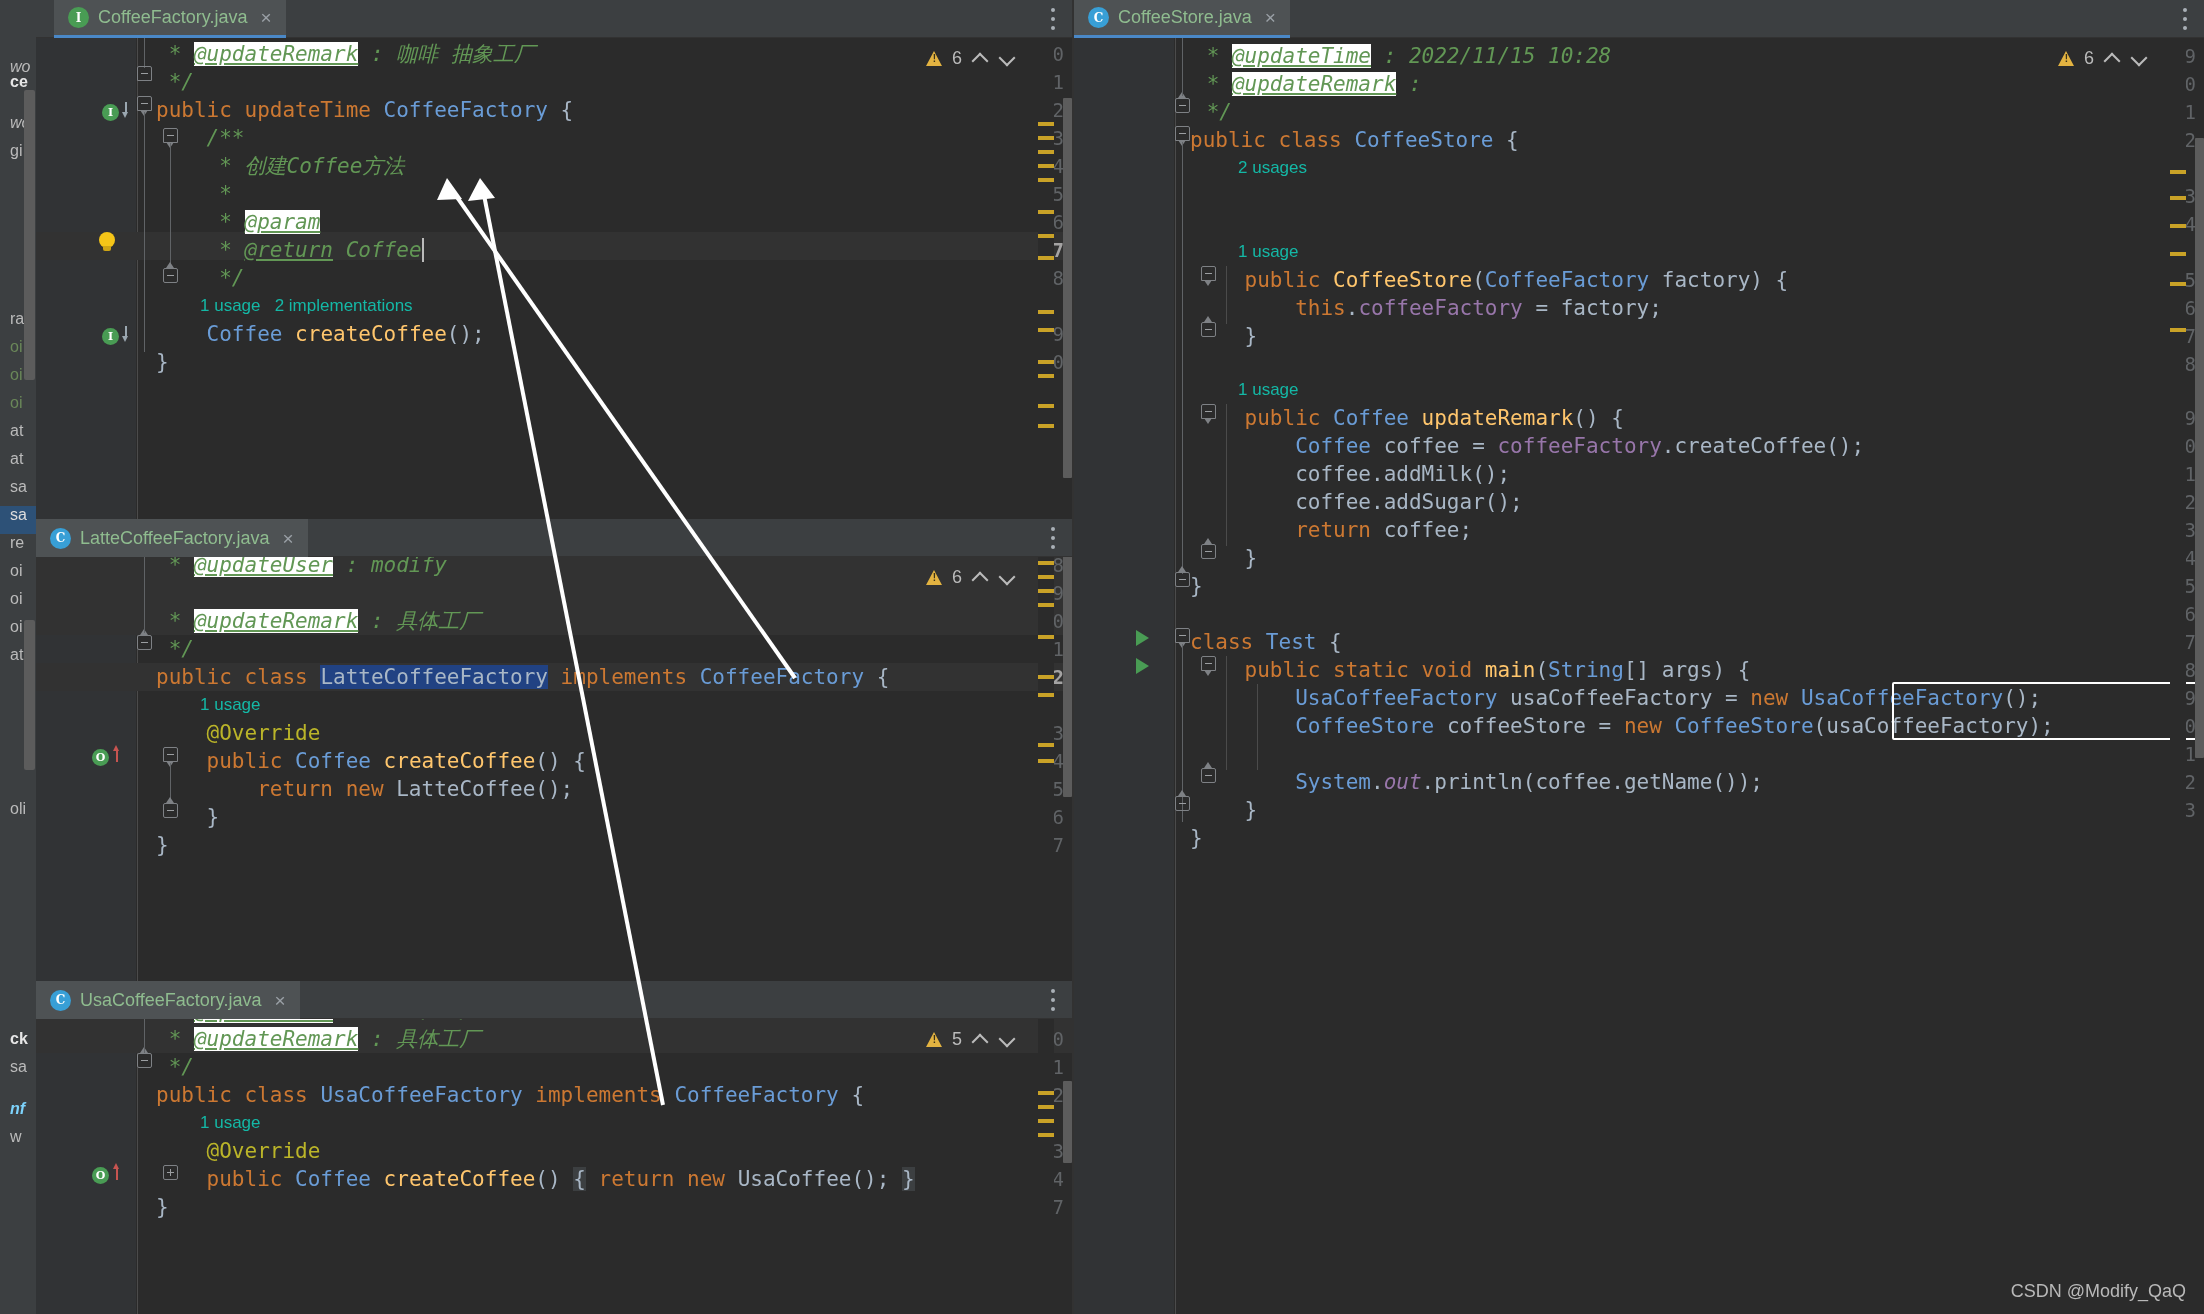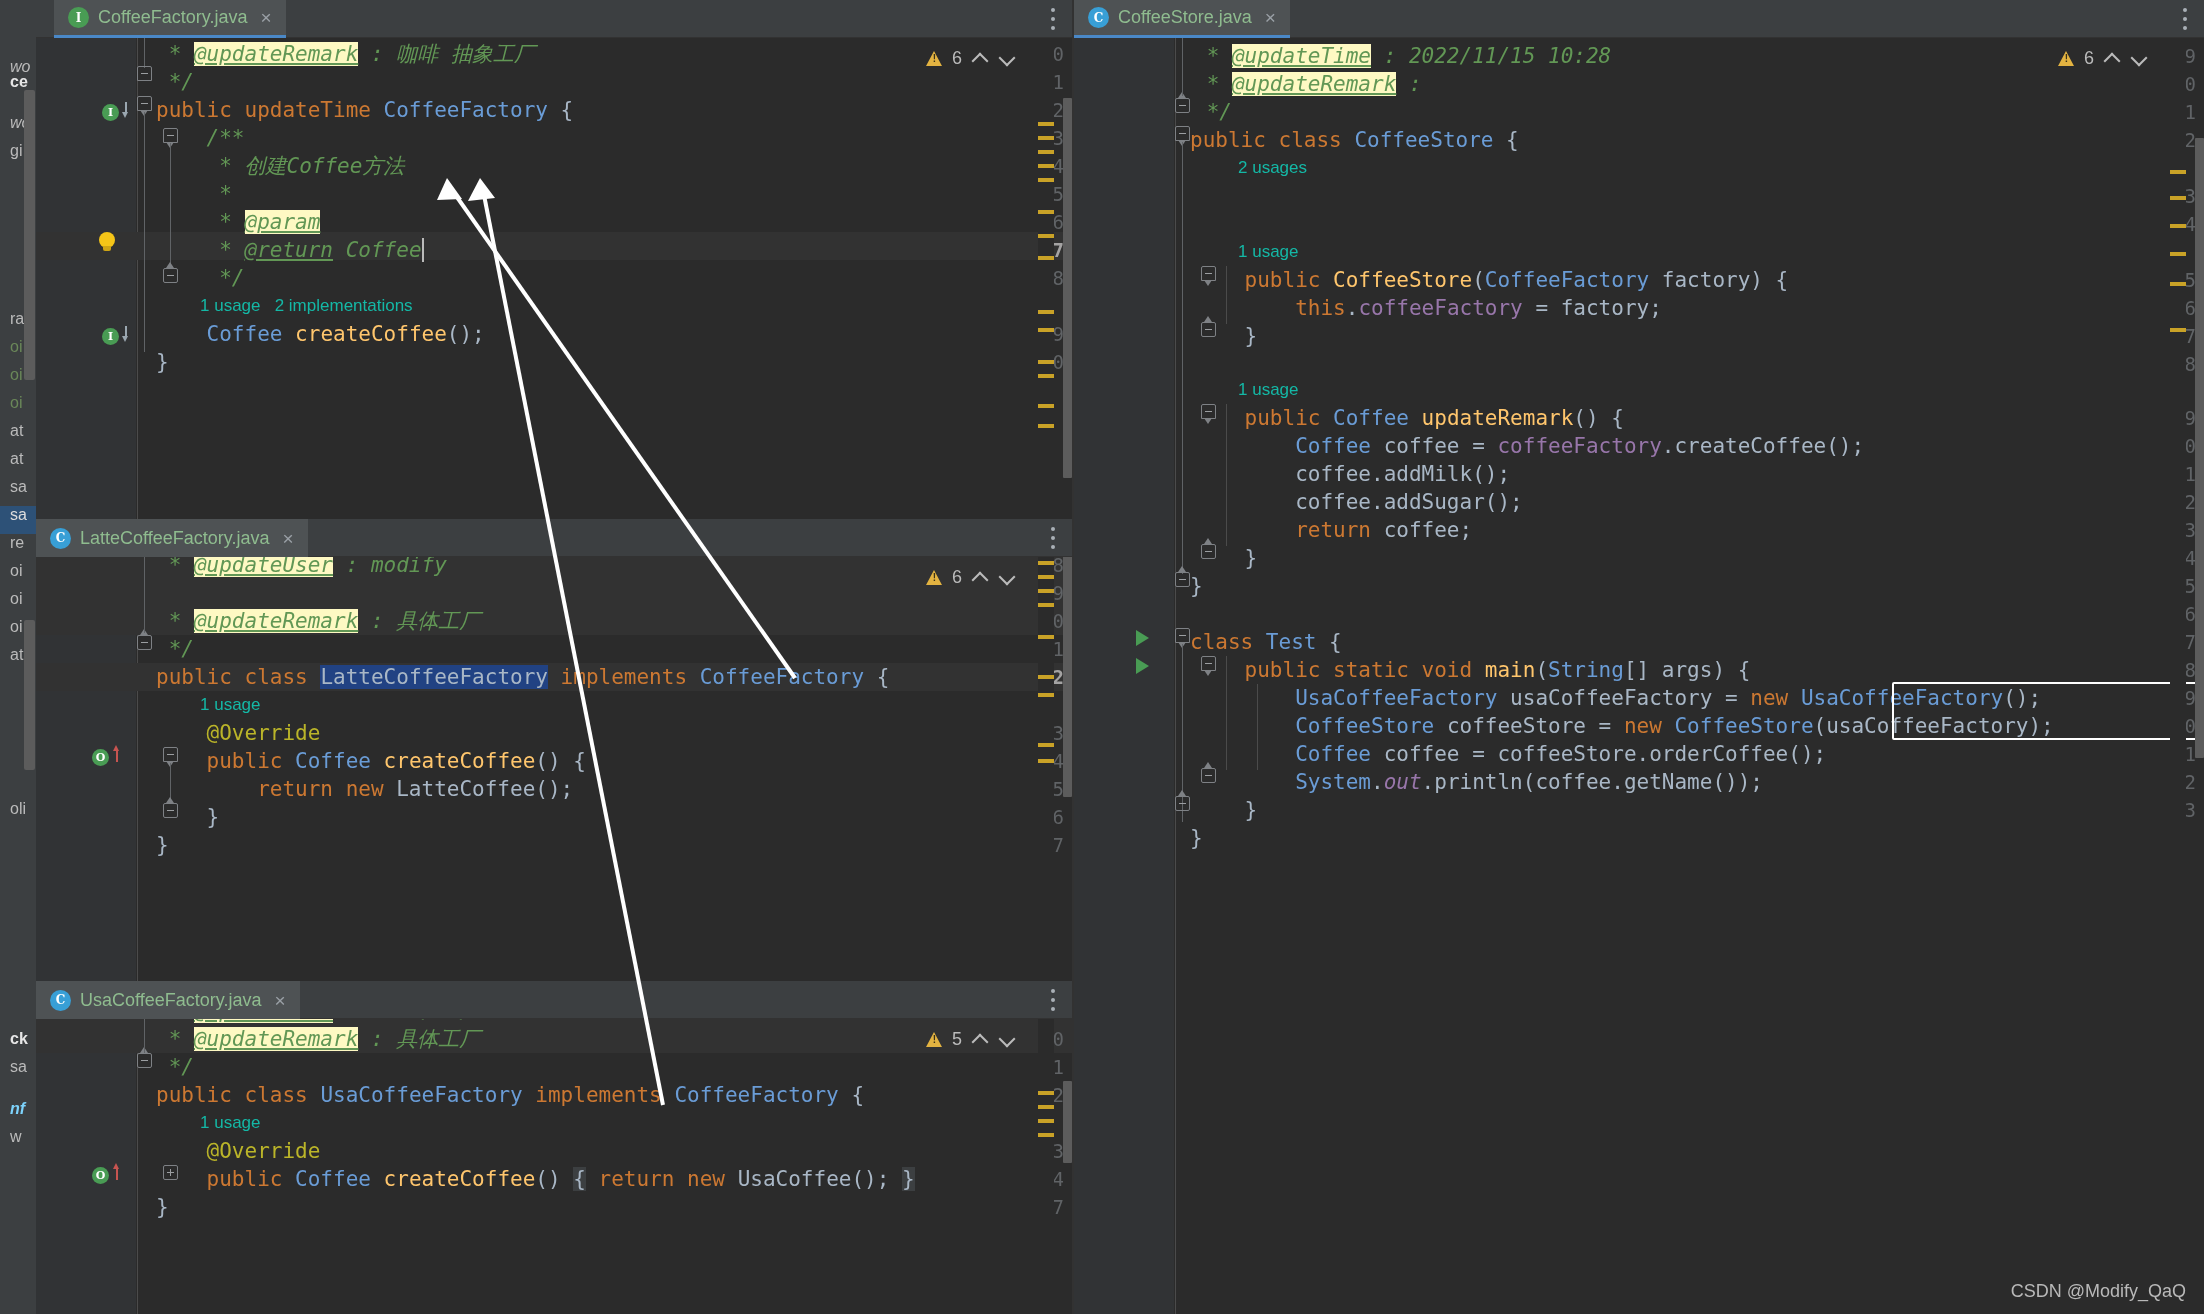--- a/index.html
+++ b/index.html
@@ -101,21 +101,21 @@
   
   .kw  { color: #cc7832; }
   .cls2{ color: #a9b7c6; }
   .typ { color: #6a9cd6; }
   .mth { color: #ffc66d; }
   .fld { color: #9876aa; }
   .cmt { color: #629755; font-style: italic; }
   .tag { color: #629755; font-style: italic; text-decoration: underline; }
   .ann { color: #bbb529; }
 
-  .hl-tag { background: #fef9c3; }
+  .hl-tag { background: #ffffff; }
   .hl-ident { background: #5a5330; }
   .hl-sel { background: #214283; color: #a9b7c6; }
   .hl-line { position: absolute; left: 0; right: 0; height: 28px; background: #323232; }
   .hl-soft { position: absolute; background: #3a3a3a; }
 
   
   .fold {
     position: absolute; width: 16px; height: 16px;
   }
   .fold .box {
@@ -639,21 +639,20 @@
       <div class="code" style="left:120px; top:394px;">        <span class="typ">Coffee</span> coffee = <span class="fld">coffeeFactory</span>.createCoffee();</div>
       <div class="code" style="left:120px; top:422px;">        coffee.addMilk();</div>
       <div class="code" style="left:120px; top:450px;">        coffee.addSugar();</div>
       <div class="code" style="left:120px; top:478px;"><span class="kw">        return </span>coffee;</div>
       <div class="code" style="left:120px; top:506px;">    }</div>
       <div class="code" style="left:116px; top:534px;">}</div>
       <div class="code" style="left:116px; top:590px;"><span class="kw">class </span><span class="typ">Test</span> {</div>
       <div class="code" style="left:120px; top:618px;"><span class="kw">    public static void </span><span class="mth">main</span>(<span class="typ">String</span>[] args) {</div>
       <div class="code" style="left:120px; top:646px;">        <span class="typ">UsaCoffeeFactory</span> usaCoffeeFactory = <span class="kw">new </span><span class="typ">UsaCoffeeFactory</span>();</div>
       <div class="code" style="left:120px; top:674px;">        <span class="typ">CoffeeStore</span> coffeeStore = <span class="kw">new </span><span class="typ">CoffeeStore</span>(usaCoffeeFactory);</div>
-      <div class="code" style="left:120px; top:702px;">        <span class="typ">Coffee</span> coffee = coffeeStore.orderCoffee();</div>
       <div class="code" style="left:120px; top:730px;">        <span class="typ">System</span>.<span class="fld" style="font-style:italic;">out</span>.println(coffee.getName());</div>
       <div class="code" style="left:120px; top:758px;">    }</div>
       <div class="code" style="left:116px; top:786px;">}</div>
 
       <div class="block-outline" style="left:818px; top:644px; width:592px; height:58px;"></div>
 
       <div class="markerbar" style="right:18px;">
         <div class="mk" style="right:0; top:132px; width:16px;"></div>
         <div class="mk" style="right:0; top:158px; width:16px;"></div>
         <div class="mk" style="right:0; top:186px; width:16px;"></div>

